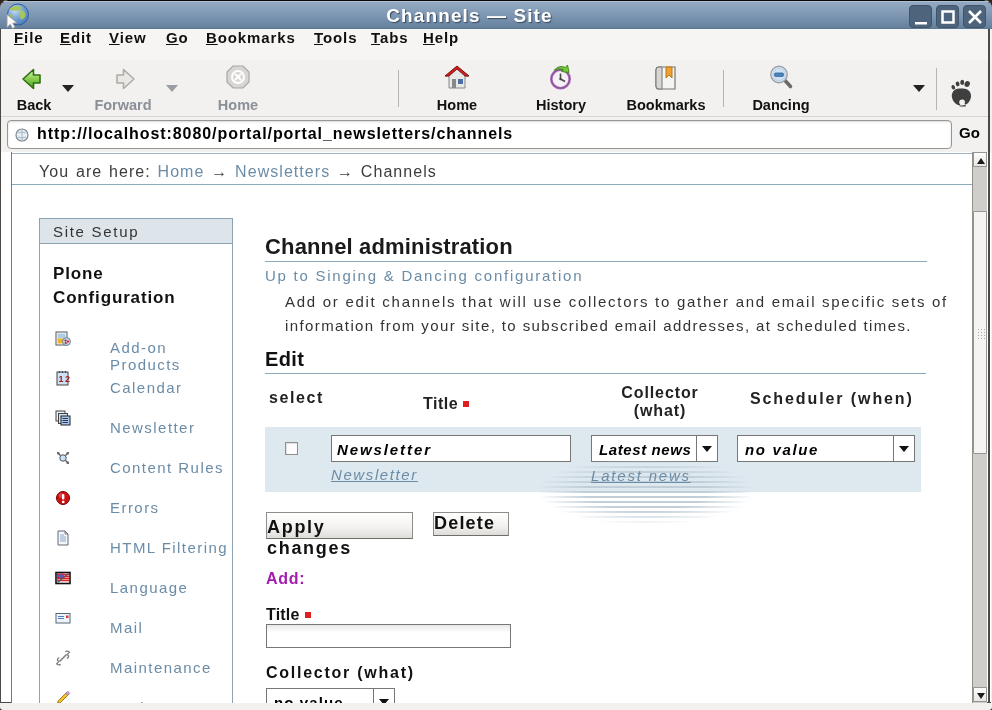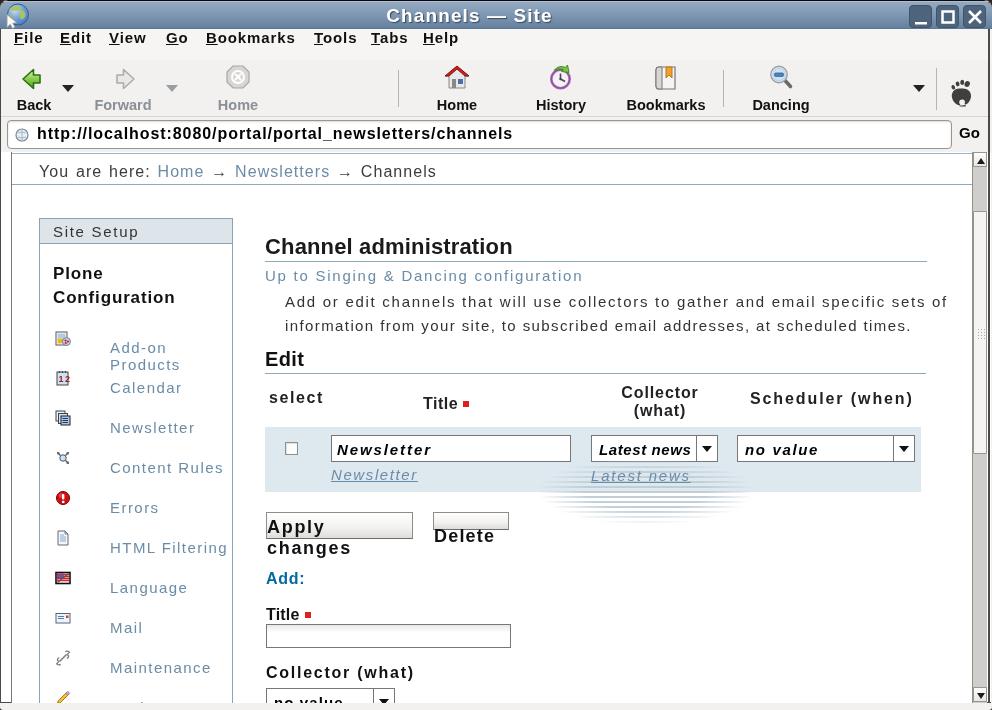--- a/index.html
+++ b/index.html
@@ -84,22 +84,22 @@
 #ssel { position:absolute; left:472px; top:8px; width:178px; height:27px; }
 #rlink1 { position:absolute; left:66px; top:39px; font-size:15px; letter-spacing:1.6px; z-index:4; }
 #rlink2 { position:absolute; left:326px; top:40px; font-size:15px; letter-spacing:1.8px; z-index:4; }
 #row a { text-decoration:underline; }
 
 #wmark { position:absolute; left:270px; top:304px; width:222px; height:70px; border-radius:50%; z-index:3;
   background:repeating-linear-gradient(rgba(190,204,214,0.95) 0 2px, rgba(255,255,255,0) 2px 5px);
   -webkit-mask-image:radial-gradient(ellipse closest-side, #000 55%, transparent 98%); }
 .pbtn { position:absolute; background:linear-gradient(#ffffff,#f2f1ef 60%,#dedcd8); border:1px solid #8f8d89; border-bottom-color:#6f6d69; font-size:18px; font-weight:bold; color:#111; text-align:left; }
 #applybtn { left:1px; top:360px; width:147px; height:27px; padding-top:4px; letter-spacing:1.7px;}
-#delbtn { left:168px; top:360px; width:76px; height:18px; padding-top:13px; letter-spacing:1.2px; }
-#addh { position:absolute; left:1px; top:418px; font-size:16px; font-weight:bold; color:#0369a1; letter-spacing:0.7px; }
+#delbtn { left:168px; top:360px; width:76px; height:24px; padding-top:0; letter-spacing:1.2px; }
+#addh { position:absolute; left:1px; top:418px; font-size:16px; font-weight:bold; color:#a21caf; letter-spacing:0.7px; }
 #titlelab { position:absolute; left:1px; top:454px; font-size:16px; font-weight:bold; color:#111; letter-spacing:0.2px; }
 #addtitle { position:absolute; left:1px; top:472px; width:245px; height:24px; background:linear-gradient(#e8e8e8, #ffffff 35%); border:1px solid #777; }
 #collab { position:absolute; left:1px; top:512px; font-size:16px; font-weight:bold; color:#111; letter-spacing:1.75px; }
 #addsel { position:absolute; left:1px; top:536px; width:129px; height:27px; }
 </style>
 </head>
 <body>
 <div id="win">
   <div id="titlebar">
     <div class="hl"></div>

